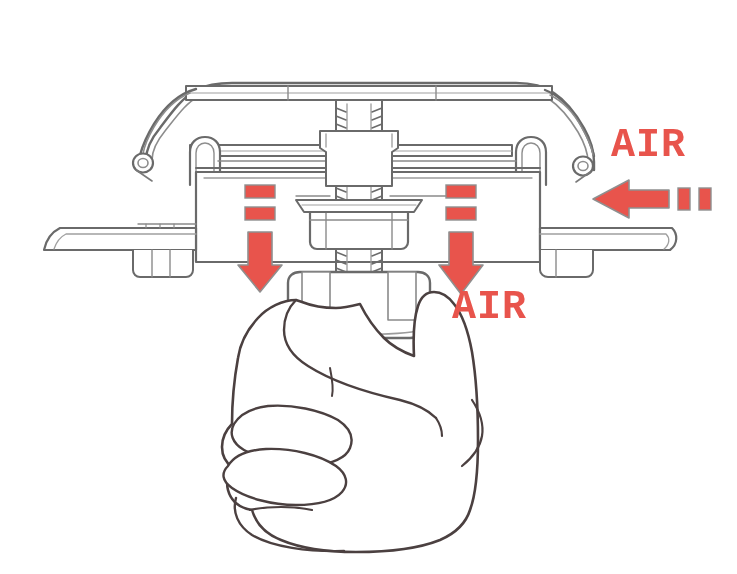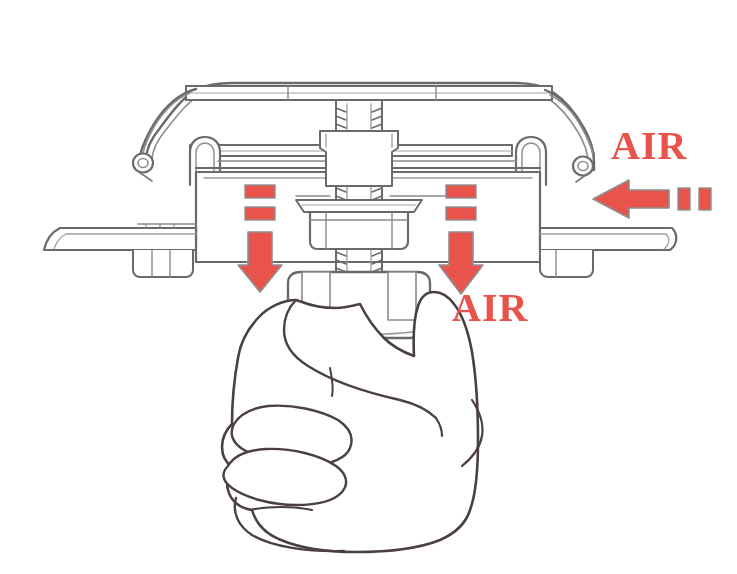--- a/index.html
+++ b/index.html
@@ -21,21 +21,21 @@
   #diagram-svg {
     position: absolute;
     left: 0;
     top: 0;
     width: 737px;
     height: 574px;
     display: block;
   }
   .air-label {
     position: absolute;
-    font-family: Liberation Serif, serif;
+    font-family: Liberation Mono, monospace;
     font-weight: bold;
     letter-spacing: 1px;
     line-height: 1;
     white-space: nowrap;
     -webkit-user-select: none;
     user-select: none;
   }
   #air-label-right {
     left: 611px;
     top: 126px;

